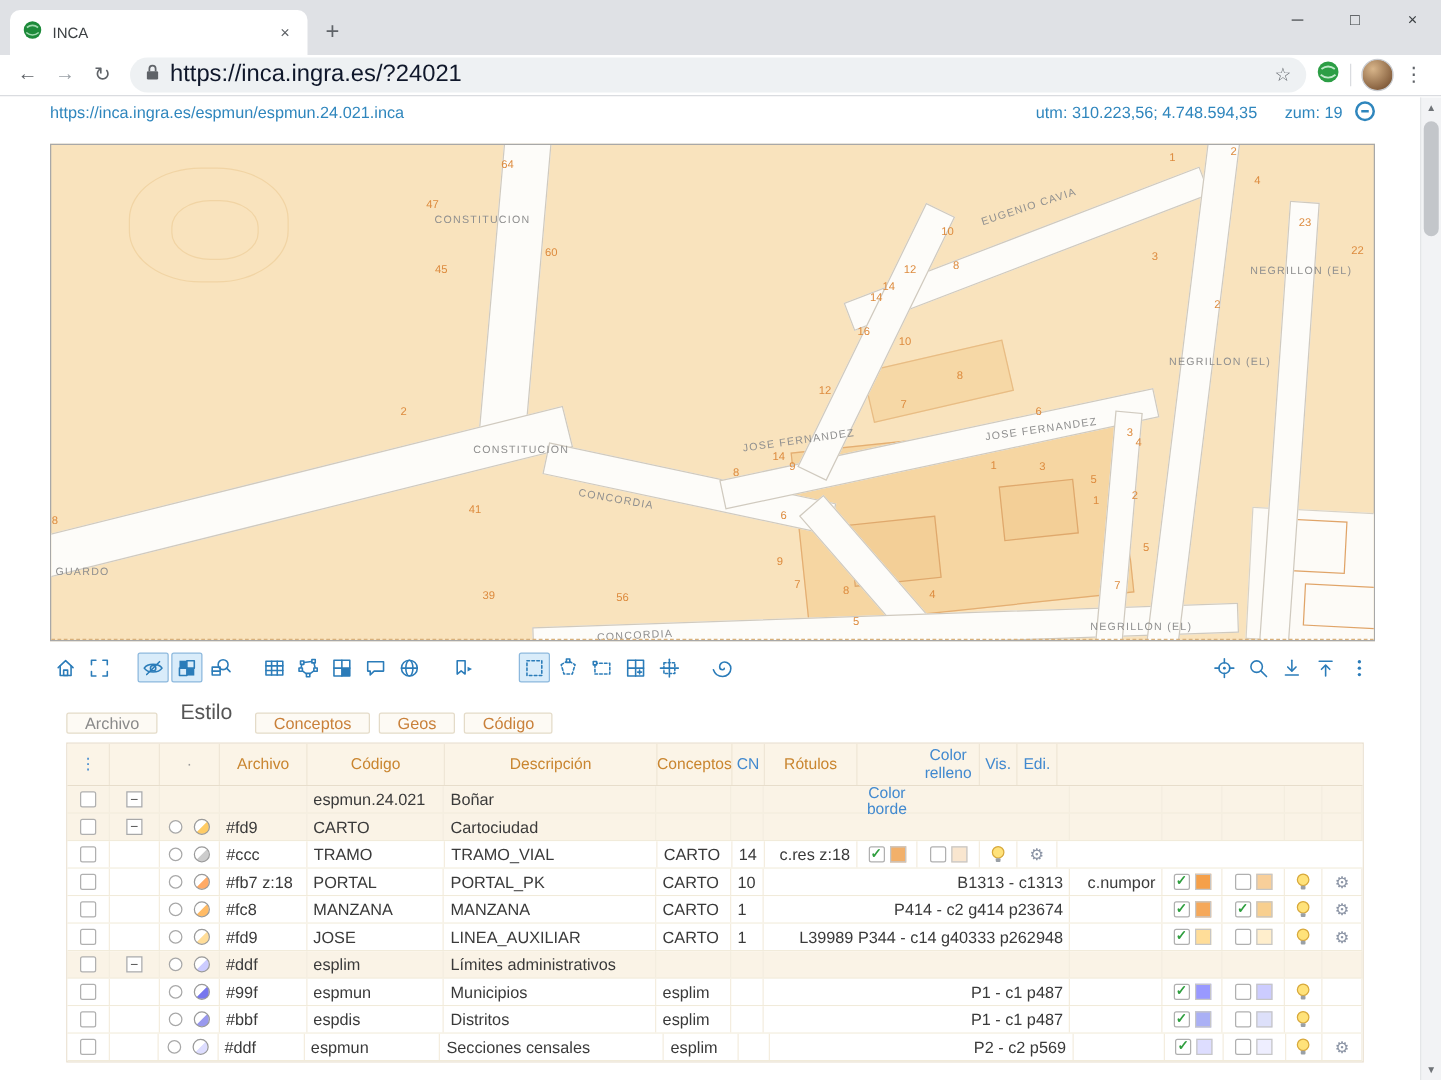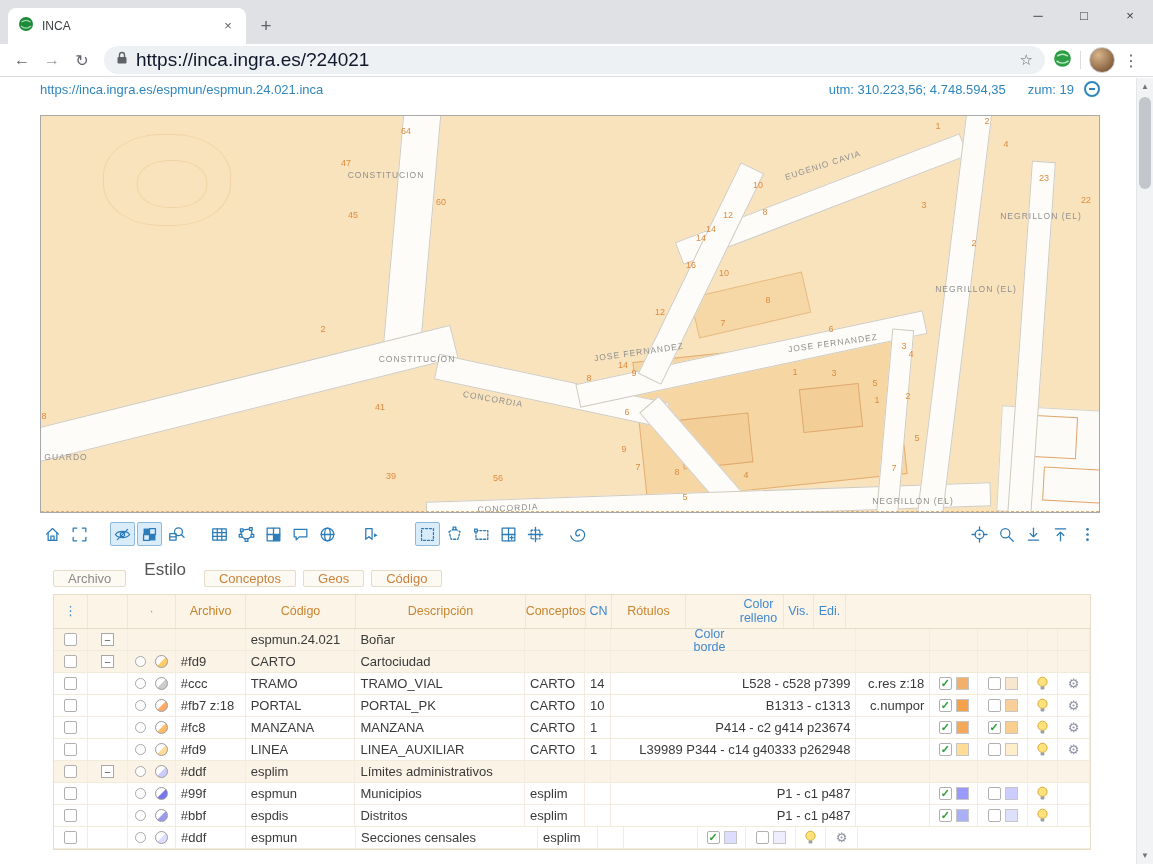--- a/index.html
+++ b/index.html
@@ -446,21 +446,20 @@
           <div class="td center" style="width:40px"></div>
           <div class="td center" style="width:48px">
             <span class="radio"></span>
             <span class="moon" style="background:linear-gradient(135deg,#fff 48%,#ccc 52%)"></span>
           </div>
           <div class="td" style="width:70px">#ccc</div>
           <div class="td" style="width:110px">TRAMO</div>
           <div class="td" style="width:170px">TRAMO_VIAL</div>
           <div class="td" style="width:60px">CARTO</div>
           <div class="td" style="width:26px">14</div>
-          <div class="td right" style="width:246px">L528 - c528 p7399</div>
           <div class="td right" style="width:74px">c.res z:18</div>
           <div class="td center" style="width:48px">
             <span class="cb">✓</span>
             <span class="swatch" style="background:#f2b06a"></span>
           </div>
           <div class="td center" style="width:50px">
             <span class="cb"></span>
             <span class="swatch" style="background:#f9e6cf"></span>
           </div>
           <div class="td center" style="width:30px">
@@ -544,21 +543,21 @@
         <div class="tr">
           <div class="td center" style="width:34px">
             <span class="cb"></span>
           </div>
           <div class="td center" style="width:40px"></div>
           <div class="td center" style="width:48px">
             <span class="radio"></span>
             <span class="moon" style="background:linear-gradient(135deg,#fff 48%,#fd9 52%)"></span>
           </div>
           <div class="td" style="width:70px">#fd9</div>
-          <div class="td" style="width:110px">LINEA</div>
+          <div class="td" style="width:110px">JOSE</div>
           <div class="td" style="width:170px">LINEA_AUXILIAR</div>
           <div class="td" style="width:60px">CARTO</div>
           <div class="td" style="width:26px">1</div>
           <div class="td right" style="width:246px">L39989 P344 - c14 g40333 p262948</div>
           <div class="td right" style="width:74px"></div>
           <div class="td center" style="width:48px">
             <span class="cb">✓</span>
             <span class="swatch" style="background:#ffdd99"></span>
           </div>
           <div class="td center" style="width:50px">
@@ -669,20 +668,21 @@
           <div class="td center" style="width:40px"></div>
           <div class="td center" style="width:48px">
             <span class="radio"></span>
             <span class="moon" style="background:linear-gradient(135deg,#fff 48%,#ddf 52%)"></span>
           </div>
           <div class="td" style="width:70px">#ddf</div>
           <div class="td" style="width:110px">espmun</div>
           <div class="td" style="width:182px">Secciones censales</div>
           <div class="td" style="width:60px">esplim</div>
           <div class="td" style="width:26px"></div>
+          <div class="td right" style="width:246px">P2 - c2 p569</div>
           <div class="td right" style="width:74px"></div>
           <div class="td center" style="width:48px">
             <span class="cb">✓</span>
             <span class="swatch" style="background:#ddddff"></span>
           </div>
           <div class="td center" style="width:50px">
             <span class="cb"></span>
             <span class="swatch" style="background:#eeeeff"></span>
           </div>
           <div class="td center" style="width:30px">

